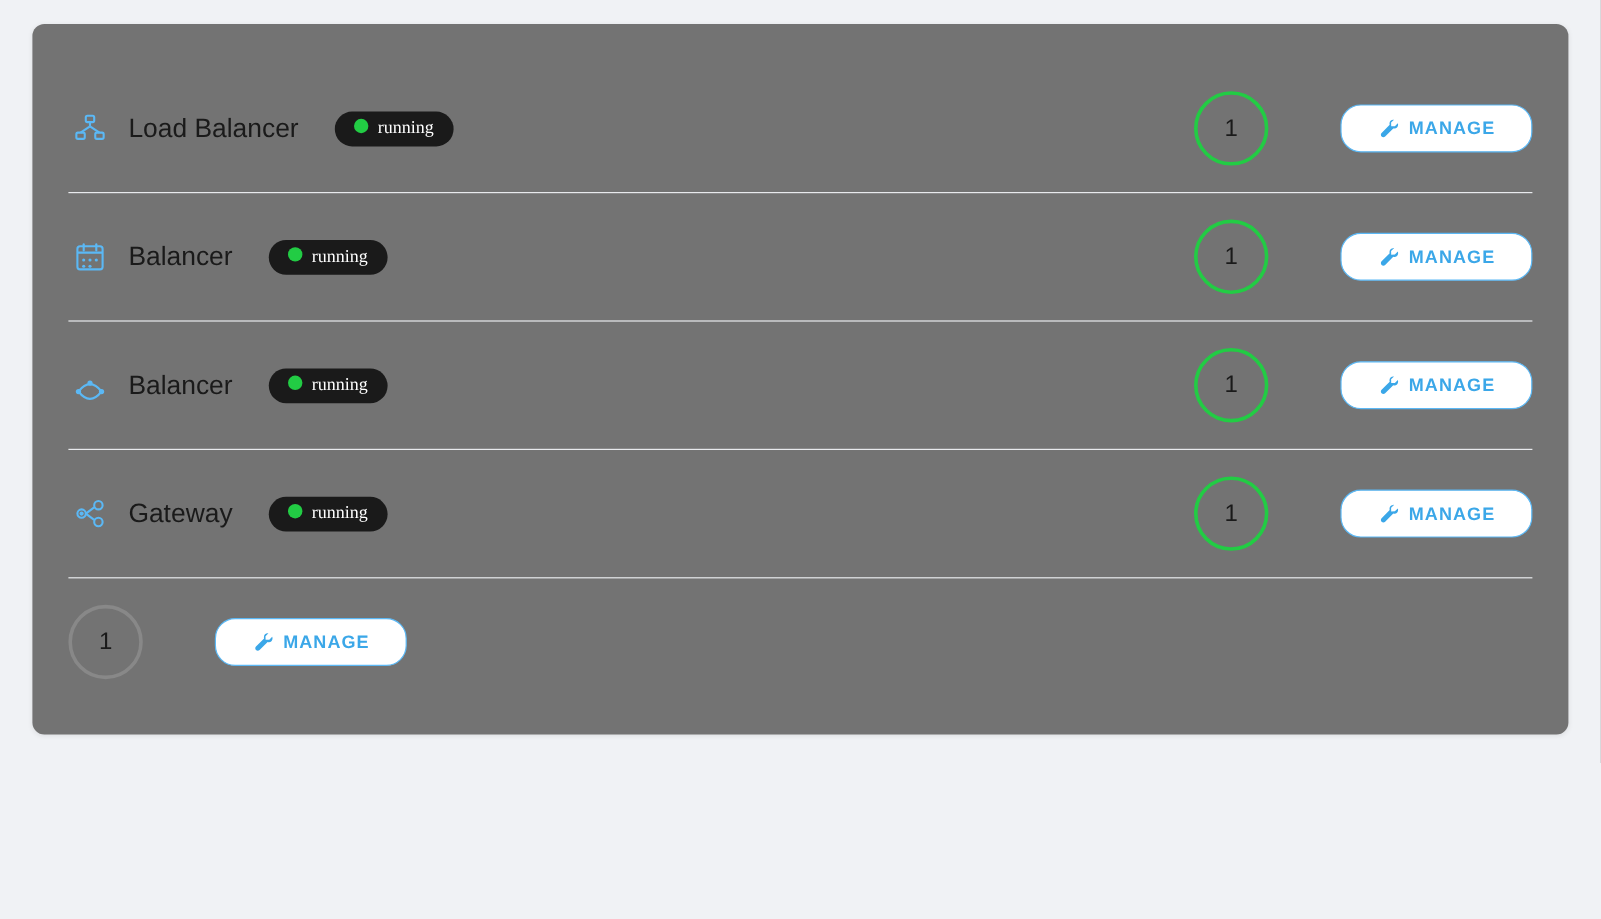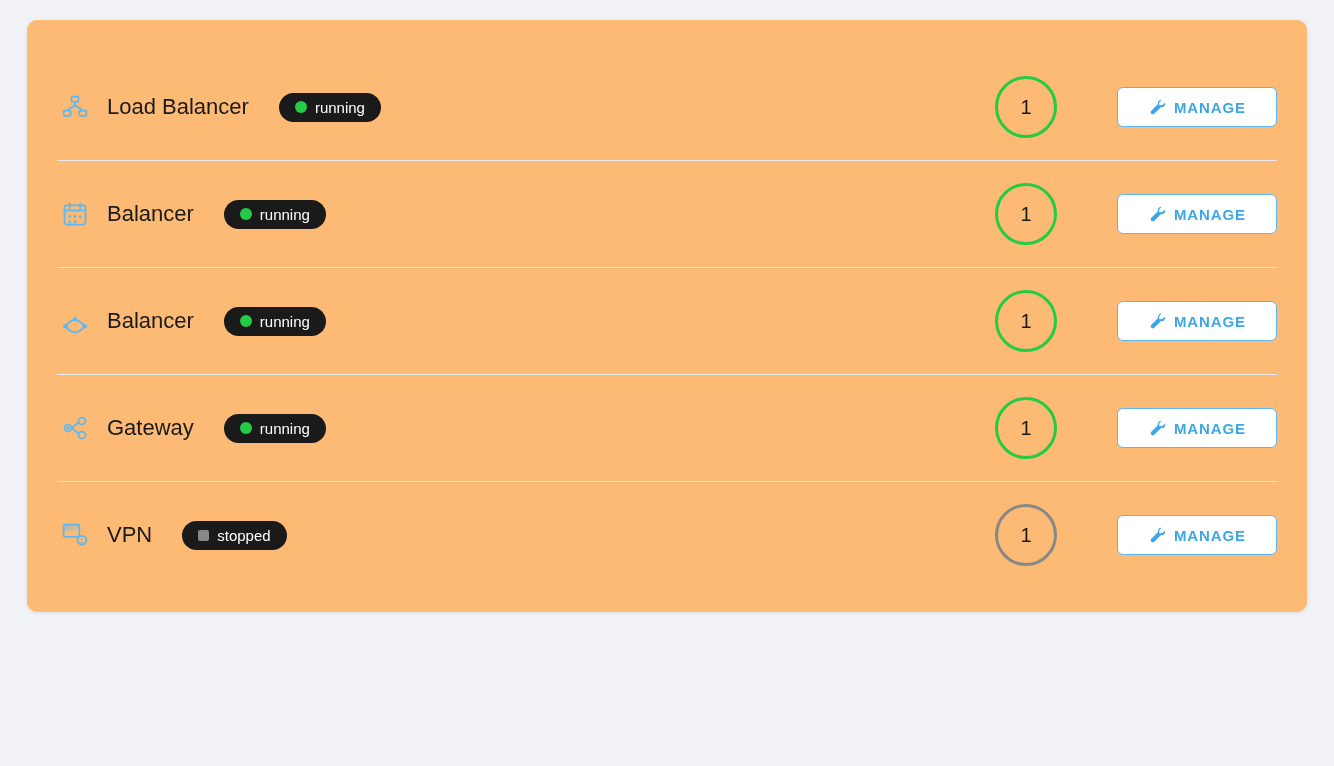--- a/index.html
+++ b/index.html
@@ -6,21 +6,21 @@
     body {
       background: #f0f2f5;
       font-family: -apple-system, BlinkMacSystemFont, 'Segoe UI', sans-serif;
       display: flex;
       align-items: flex-start;
       justify-content: center;
       padding: 20px;
       min-height: 766px;
     }
     .card {
-      background: #fdba74;
+      background: #737373;
       border-radius: 10px;
       padding: 24px 30px;
       width: 1280px;
       box-shadow: 0 1px 4px rgba(0,0,0,0.08);
     }
     .section-title {
       font-size: 17px;
       font-weight: 700;
       color: #222;
       letter-spacing: 0.05em;
@@ -49,28 +49,29 @@
       justify-content: center;
     }
     .service-name {
       font-size: 22px;
       font-weight: 500;
       color: #1a1a1a;
       margin-right: 16px;
     }
     .status-badge {
       display: inline-flex;
-      align-items: center;
+      align-items: flex-start;
       gap: 8px;
       background: #1a1a1a;
       color: #fff;
       border-radius: 20px;
       padding: 6px 16px;
       font-size: 15px;
       font-weight: 500;
+      font-family: Liberation Serif, serif;
     }
     .status-dot {
       width: 12px;
       height: 12px;
       border-radius: 50%;
       display: inline-block;
     }
     .dot-running { background: #22cc44; }
     .dot-stopped { background: #888; border-radius: 2px; width: 11px; height: 11px; }
     .instance-circle {
@@ -88,21 +89,21 @@
       margin-right: 60px;
     }
     .instance-circle.stopped {
       border-color: #888;
     }
     .manage-btn {
       display: inline-flex;
       align-items: center;
       gap: 8px;
       border: 1.5px solid #5bb8f5;
-      border-radius: 6px;
+      border-radius: 17px;
       padding: 10px 22px;
       background: #fff;
       color: #3ba7e8;
       font-size: 15px;
       font-weight: 600;
       cursor: pointer;
       letter-spacing: 0.06em;
       flex-shrink: 0;
       width: 160px;
       justify-content: center;
@@ -222,37 +223,20 @@
       <div class="instance-circle">1</div>
       <button class="manage-btn">
         <svg class="wrench-icon" viewBox="0 0 20 20" fill="none" xmlns="http://www.w3.org/2000/svg">
     <path d="M14.5 2C12.6 2 11 3.6 11 5.5c0 .4.1.8.2 1.2L3.7 14.2c-.9.9-.9 2.4 0 3.3.9.9 2.4.9 3.3 0l7.5-7.5c.4.1.8.2 1.2.2C17.4 10.2 19 8.6 19 6.7c0-.5-.1-1-.3-1.5L16 7.9 12.6 8l-.1-3.4L15.2 2c-.2 0-.5-.1-.7-.1z" fill="#3ba7e8"></path>
     <circle cx="5.5" cy="15.5" r="1.2" fill="#3ba7e8"></circle>
   </svg>
         <span>MANAGE</span>
       </button>
     </div>
       <div class="service-row">
-      <div class="service-left">
-        <span class="service-icon">
-            <svg class="icon-svg" viewBox="0 0 32 32" fill="none" xmlns="http://www.w3.org/2000/svg">
-      <rect x="3" y="4" width="18" height="14" rx="2" fill="none" stroke="#5bb8f5" stroke-width="2"></rect>
-      <rect x="3" y="4" width="9" height="7" rx="1" fill="#5bb8f5" opacity="0.4"></rect>
-      <rect x="12" y="4" width="9" height="7" rx="1" fill="#5bb8f5" opacity="0.2"></rect>
-      <circle cx="24" cy="22" r="5" fill="none" stroke="#5bb8f5" stroke-width="2"></circle>
-      <rect x="22" y="24" width="4" height="4" rx="0.5" fill="#5bb8f5" opacity="0.5"></rect>
-      <line x1="24" y1="20" x2="24" y2="22" stroke="#5bb8f5" stroke-width="2"></line>
-    </svg>
-          </span>
-        <span class="service-name">VPN</span>
-        <span class="status-badge">
-          <span class="status-dot dot-stopped" style="border-radius:2px"></span>
-          <span>stopped</span>
-        </span>
-      </div>
       <div class="instance-circle stopped">1</div>
       <button class="manage-btn">
         <svg class="wrench-icon" viewBox="0 0 20 20" fill="none" xmlns="http://www.w3.org/2000/svg">
     <path d="M14.5 2C12.6 2 11 3.6 11 5.5c0 .4.1.8.2 1.2L3.7 14.2c-.9.9-.9 2.4 0 3.3.9.9 2.4.9 3.3 0l7.5-7.5c.4.1.8.2 1.2.2C17.4 10.2 19 8.6 19 6.7c0-.5-.1-1-.3-1.5L16 7.9 12.6 8l-.1-3.4L15.2 2c-.2 0-.5-.1-.7-.1z" fill="#3ba7e8"></path>
     <circle cx="5.5" cy="15.5" r="1.2" fill="#3ba7e8"></circle>
   </svg>
         <span>MANAGE</span>
       </button>
     </div>
     </div>

